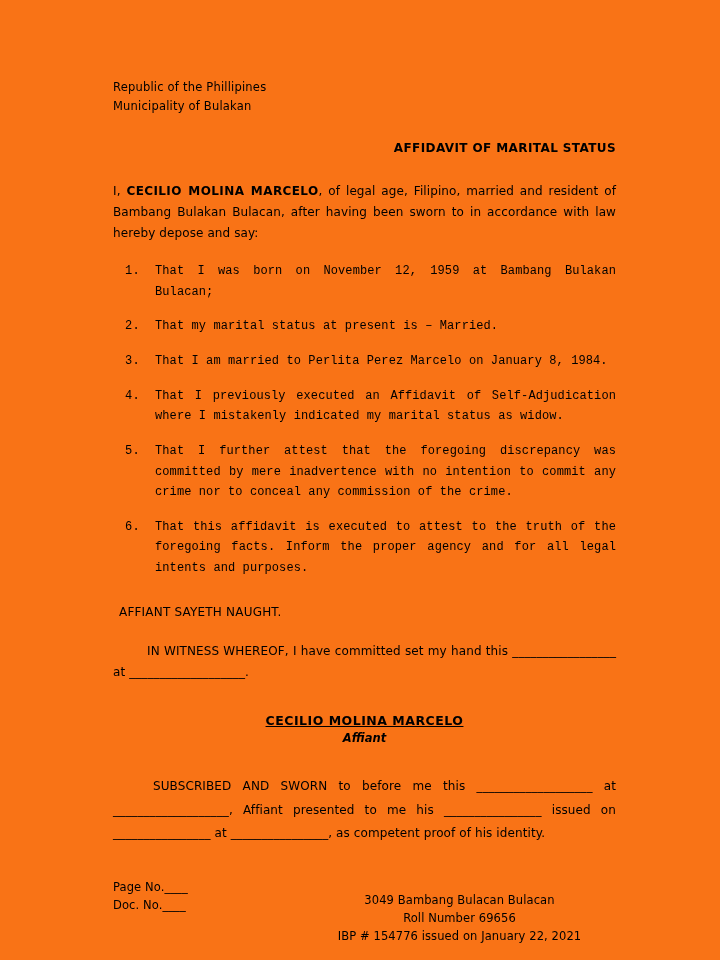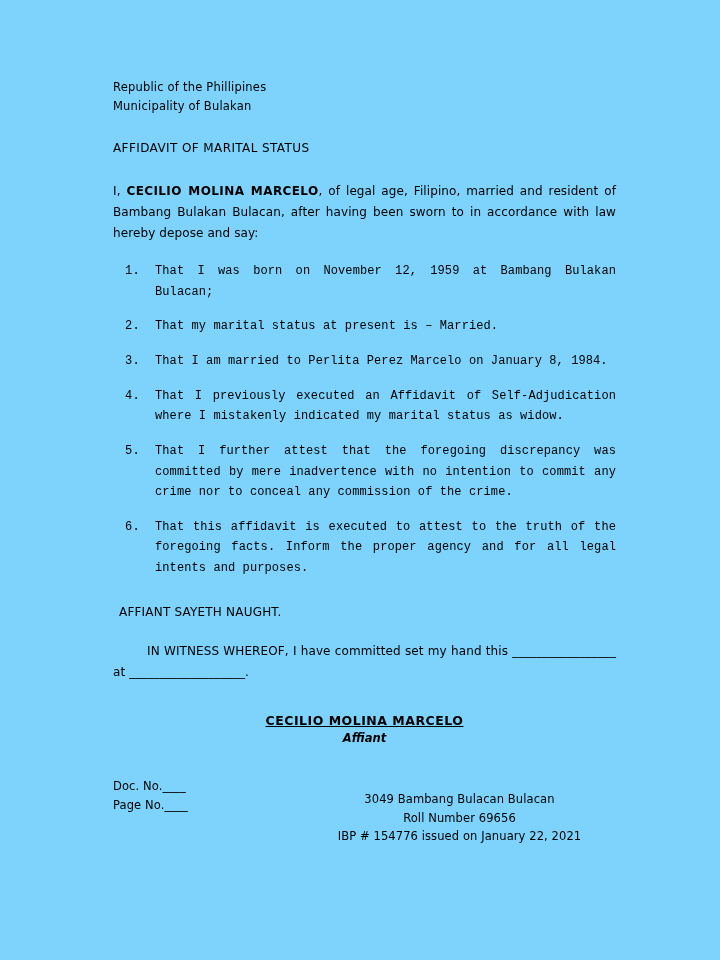--- a/index.html
+++ b/index.html
@@ -10,32 +10,32 @@
   body {
     width: 720px;
     height: 960px;
     font-family: "DejaVu Sans", sans-serif;
     color: #000000;
   }
   .page {
     position: relative;
     width: 720px;
     height: 960px;
-    background: #7dd3fc;
+    background: #f97316;
     box-sizing: border-box;
     padding: 78px 104px 0 113px;
   }
   .header-block {
     font-size: 11.5px;
     line-height: 1.62;
     letter-spacing: 0.2px;
   }
   .doc-title {
-    text-align: left;
-    font-weight: normal;
+    text-align: right;
+    font-weight: bold;
     font-size: 12px;
     letter-spacing: 0.4px;
     margin-top: 26px;
     margin-bottom: 0;
   }
   .intro {
     margin-top: 26px;
     font-size: 12px;
     line-height: 1.72;
     text-align: justify;
@@ -145,25 +145,26 @@
 
   <div class="sayeth">AFFIANT SAYETH NAUGHT.</div>
 
   <p class="witness">IN WITNESS WHEREOF, I have committed set my hand this _________________ at ___________________.</p>
 
   <div class="signature-block">
     <div class="affiant-name">CECILIO MOLINA MARCELO</div>
     <div class="affiant-label">Affiant</div>
   </div>
 
+  <p class="subscribed">SUBSCRIBED AND SWORN to before me this ___________________ at ___________________, Affiant presented to me his ________________ issued on ________________ at ________________, as competent proof of his identity.</p>
 
   <div class="footer">
     <div class="docnums">
+      <div>Page No.____</div>
       <div>Doc. No.____</div>
-      <div>Page No.____</div>
     </div>
     <div class="notary">
       <div class="nline">3049 Bambang Bulacan Bulacan</div>
       <div class="nline">Roll Number 69656</div>
       <div class="nline">IBP # 154776 issued on January 22, 2021</div>
 
     </div>
   </div>
 
 </div>

